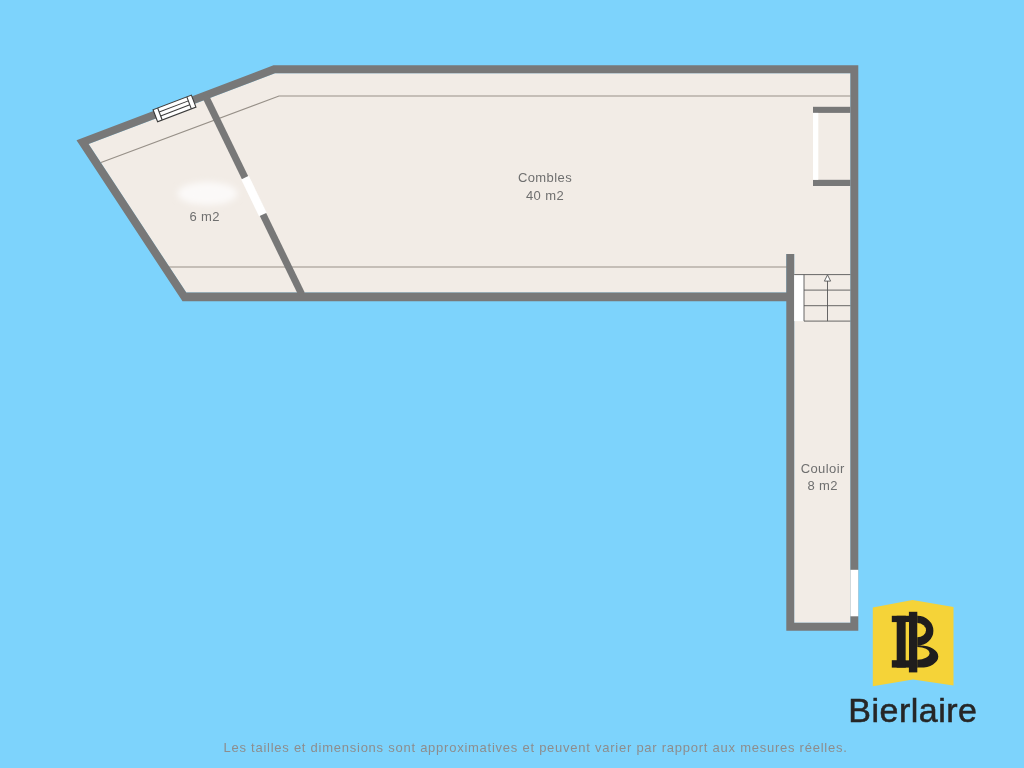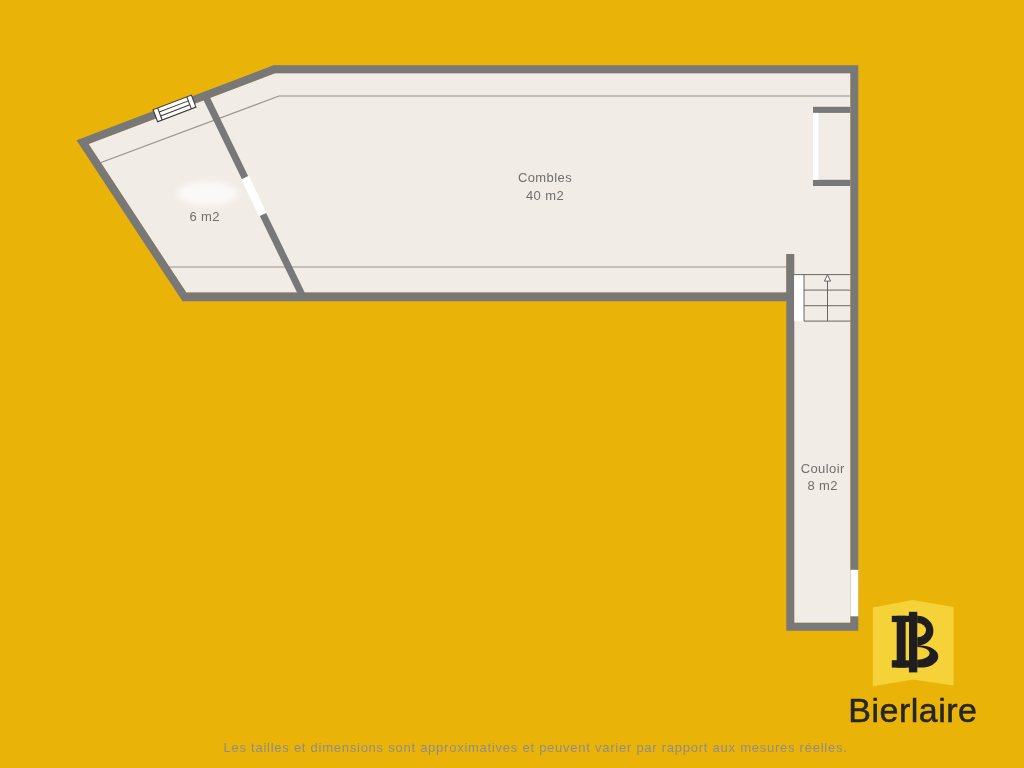--- a/index.html
+++ b/index.html
@@ -1,16 +1,16 @@
 <!DOCTYPE html>
 <html><head>
 <meta charset="utf-8">
 <style>
   html,body{margin:0;padding:0;background:#ffffff;}
-  #page{position:relative;width:1024px;height:768px;background:#eab308;overflow:hidden;
+  #page{position:relative;width:1024px;height:768px;background:#7dd3fc;overflow:hidden;
         font-family:"Liberation Sans", sans-serif;}
   svg{position:absolute;left:0;top:0;}
   .roomlabel{fill:#6f6f6f;font-size:13px;letter-spacing:0.4px;}
   .footer{fill:#8d8d8d;font-size:13px;letter-spacing:0.75px;}
 </style>
 </head>
 <body>
 <div id="page">
 <svg width="1024" height="768" viewBox="0 0 1024 768">
 

